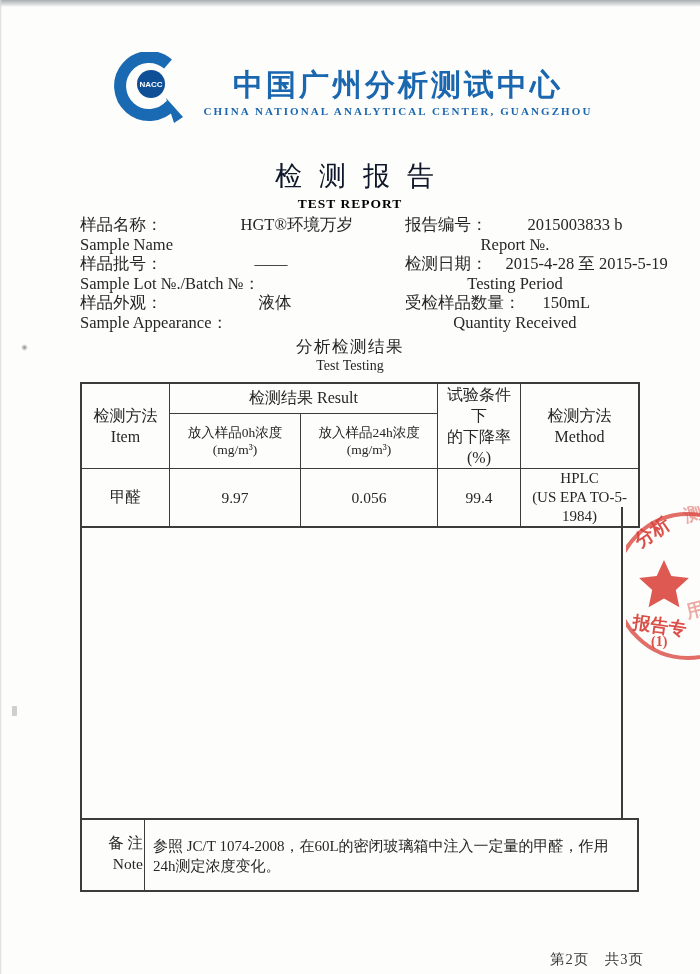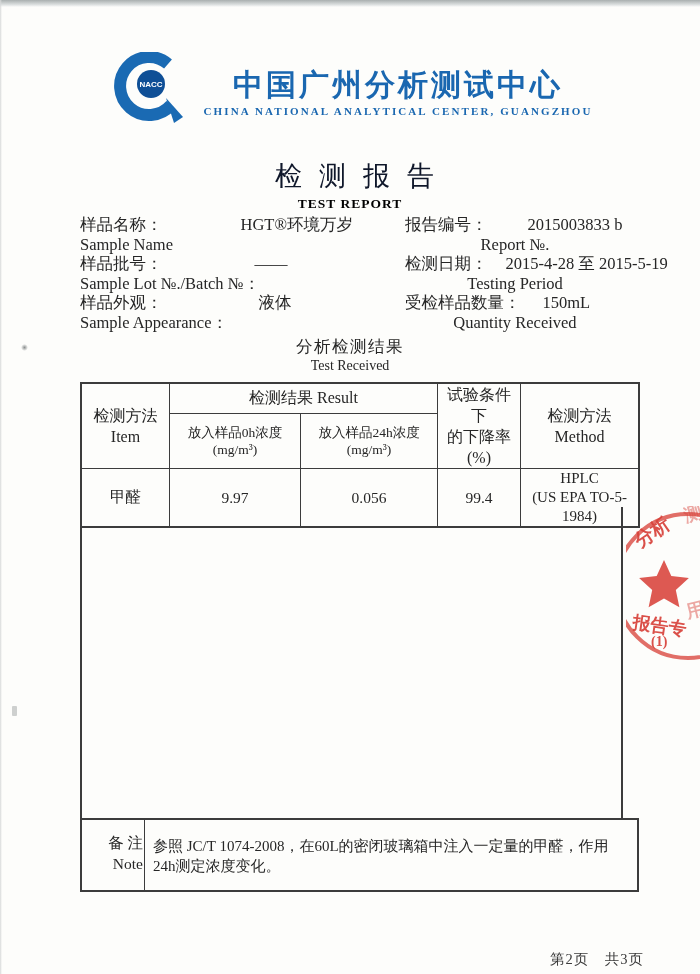--- a/index.html
+++ b/index.html
@@ -130,21 +130,21 @@
     </div>
     <div class="info-label-en">Testing Period</div>
     <div class="info-row-cn">
       <span>受检样品数量：</span>
       <span class="v-sp6">150mL</span>
     </div>
     <div class="info-label-en">Quantity Received</div>
   </div>
 
   <div class="section-cn">分析检测结果</div>
-  <div class="section-en">Test Received</div>
+  <div class="section-en">Test Testing</div>
 
   <table class="results-table">
     <tbody>
         <tr class="h-group">
       <td rowspan="2" class="c-item h-tall">
         <div>检测方法</div>
         <div>Item</div>
       </td>
       <td colspan="2">检测结果  Result</td>
       <td rowspan="2" class="c-rate h-tall">

